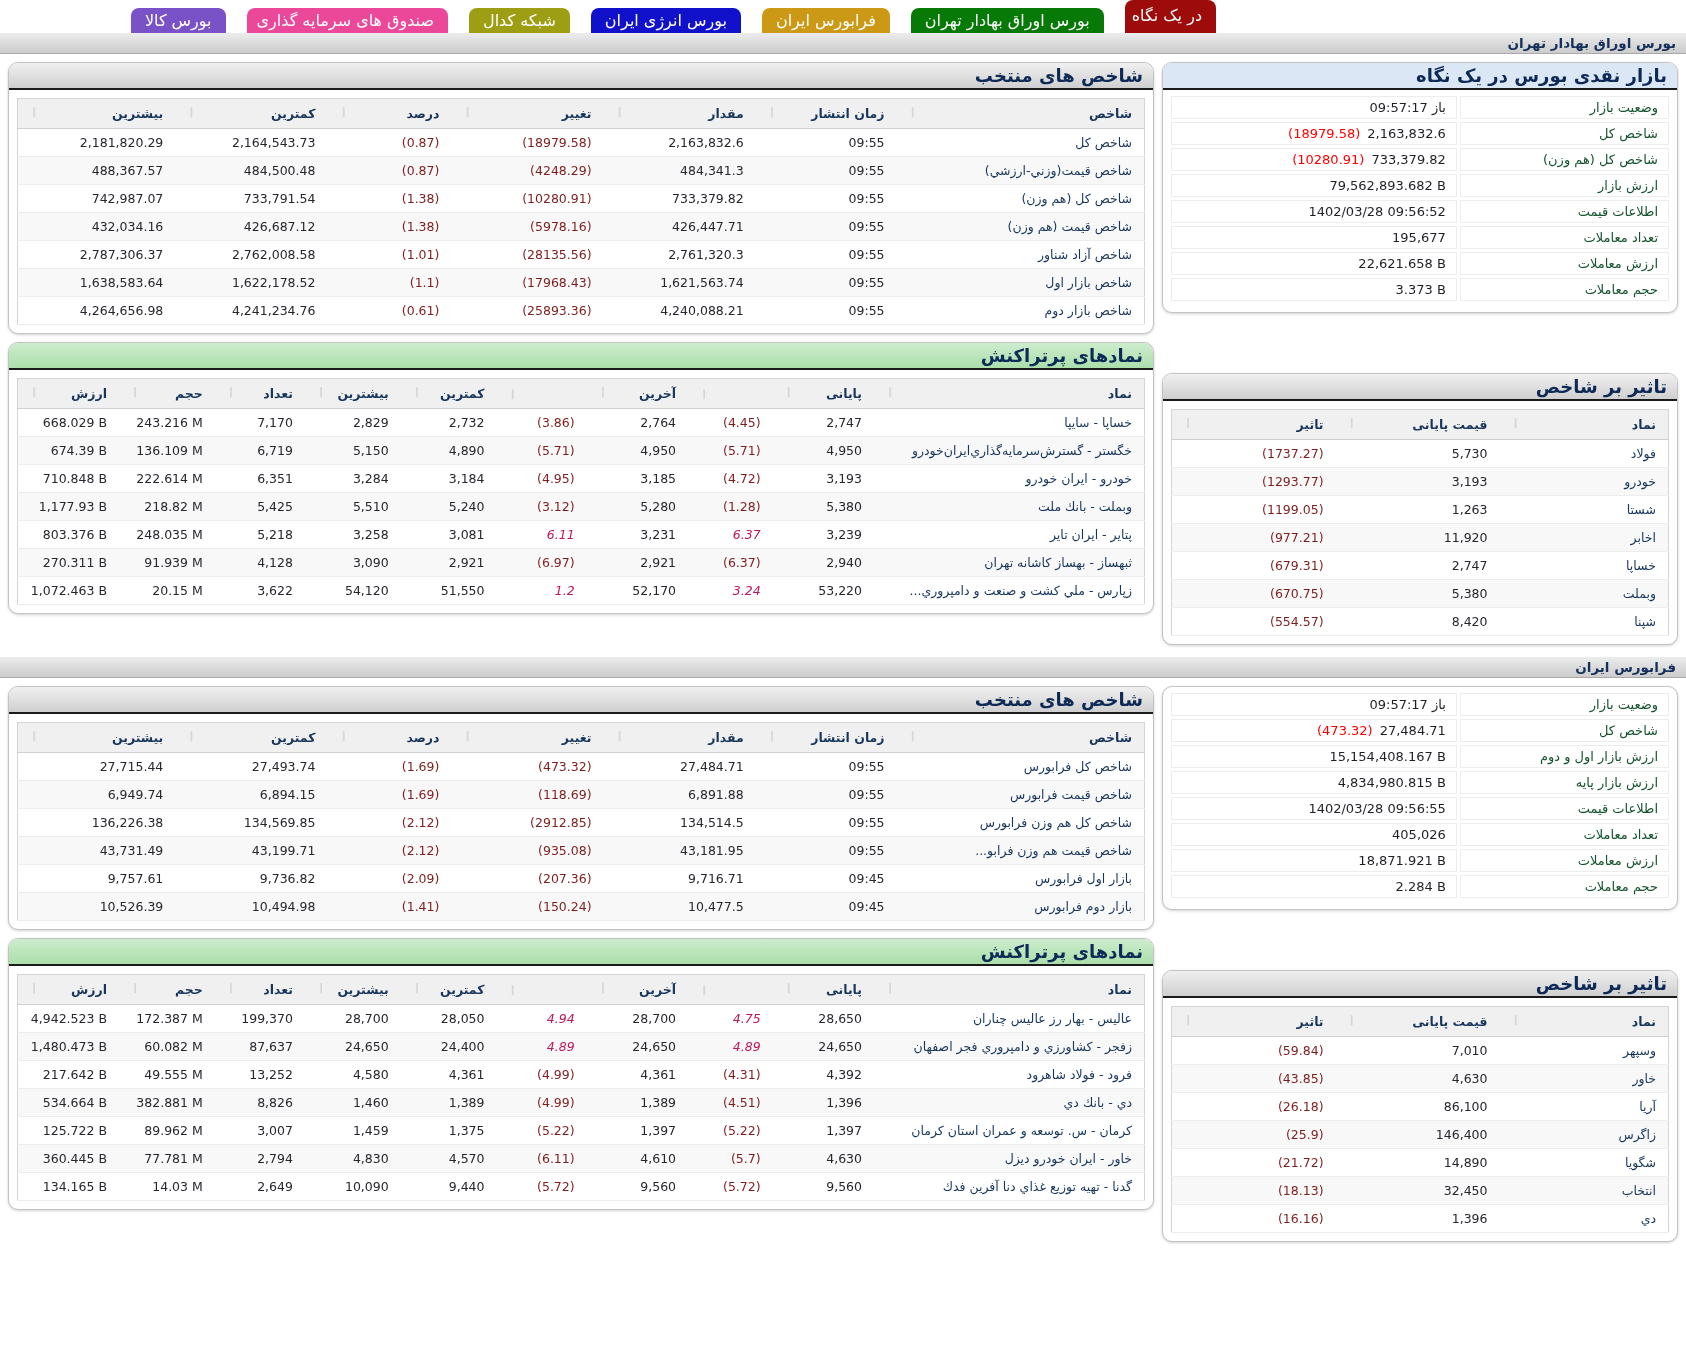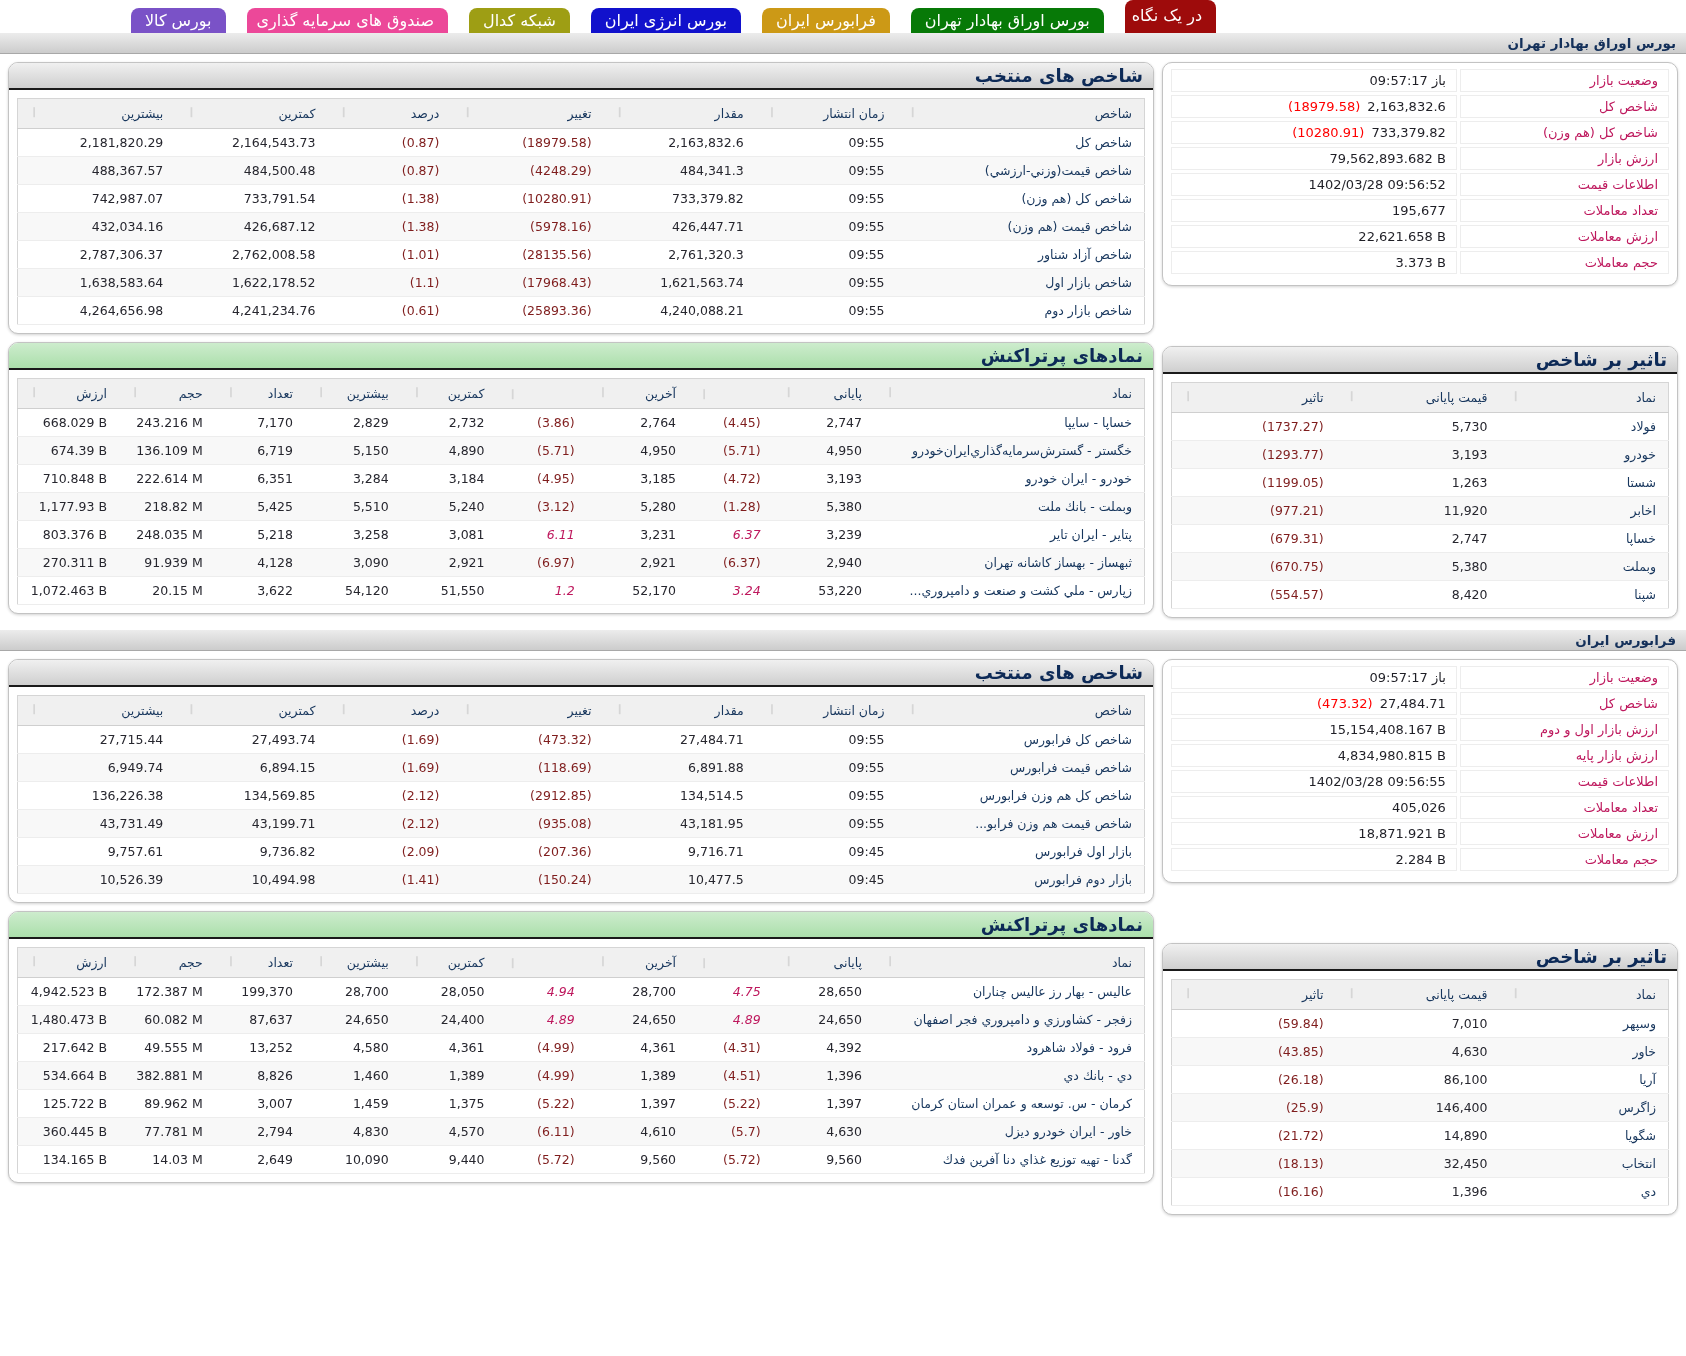--- a/index.html
+++ b/index.html
@@ -56,21 +56,21 @@
   }
   .ph-gray  { background: linear-gradient(#f0f0f0, #cfcfcf); }
   .ph-green { background: linear-gradient(#cdeccd, #abdfab); }
   .ph-blue  { background: #dce7f6; }
   .panel-body { padding: 8px; }
   .impact-gap { margin-top: 60px; }
   
   table { width: 100%; border-collapse: collapse; table-layout: fixed; border: 1px solid #d5d5d5; }
   th {
     background: #f0f0f0; color: #17365d;
-    font-weight: normal; font-size: 12.5px;
+    font-weight: bold; font-size: 12.5px;
     padding: 7px 12px; text-align: right;
     border-bottom: 1px solid #cfcfcf;
     white-space: nowrap; overflow: hidden; cursor: pointer;
   }
   th::after { content: "❙"; float: left; color: #d6d6d6; font-size: 10px; }
   td {
     padding: 6px 12px; font-size: 12.5px;
     border-bottom: 1px solid #ededed;
     text-align: right; white-space: nowrap; overflow: hidden;
     color: #26262e;
@@ -90,21 +90,21 @@
   .t-active th:nth-child(7){width:8.5%} .t-active th:nth-child(8){width:8%}
   .t-active th:nth-child(9){width:8.5%} .t-active th:nth-child(10){width:9%}
   .t-impact th:nth-child(1){width:34%} .t-impact th:nth-child(2){width:33%}
   .t-impact th:nth-child(3){width:33%}
   
   .kv { padding: 6px 8px 8px; }
   .kv-row { display: flex; gap: 3px; margin-bottom: 3px; }
   .kv-label {
     flex: 0 0 42%;
     background: #fff; border: 1px solid #ededed;
-    padding: 3px 10px; font-size: 13px; color: #be185d;
+    padding: 3px 10px; font-size: 13px; color: #14532d;
     white-space: nowrap; overflow: hidden; text-align: right;
   }
   .kv-value {
     flex: 1;
     background: #fff; border: 1px solid #ededed;
     padding: 3px 10px; font-size: 13px; color: #1f1f26;
     display: flex; gap: 7px; justify-content: flex-start;
     white-space: nowrap; overflow: hidden;
   }
   .kv-extra { color: #ff0000; }
@@ -124,20 +124,23 @@
 
 <div class="section-bar">
   <span>بورس اوراق بهادار تهران</span>
 </div>
 
 <div class="main">
 
   <div class="section">
     <div class="right-col">
       <div class="panel">
+        <div class="panel-header ph-blue">
+          <span>بازار نقدی بورس در یک نگاه</span>
+        </div>
         <div class="kv">
             <div class="kv-row">
               <div class="kv-label">وضعیت بازار</div>
               <div class="kv-value">
                 <span dir="auto">باز 09:57:17</span>
               </div>
             </div>
             <div class="kv-row">
               <div class="kv-label">شاخص کل</div>
               <div class="kv-value">

